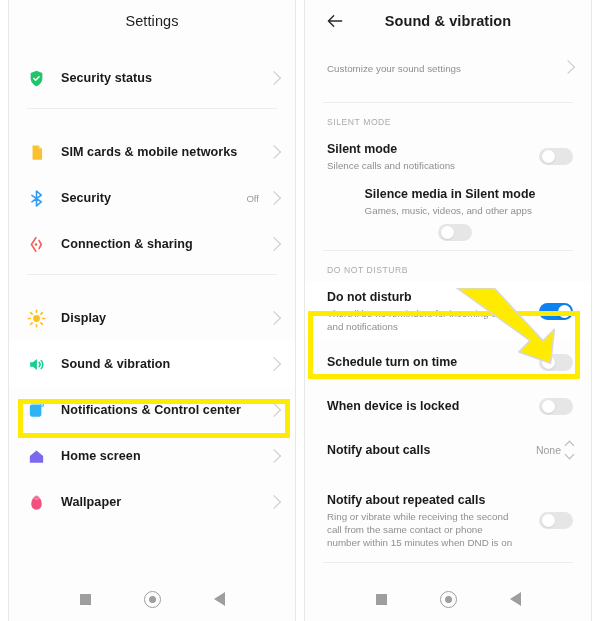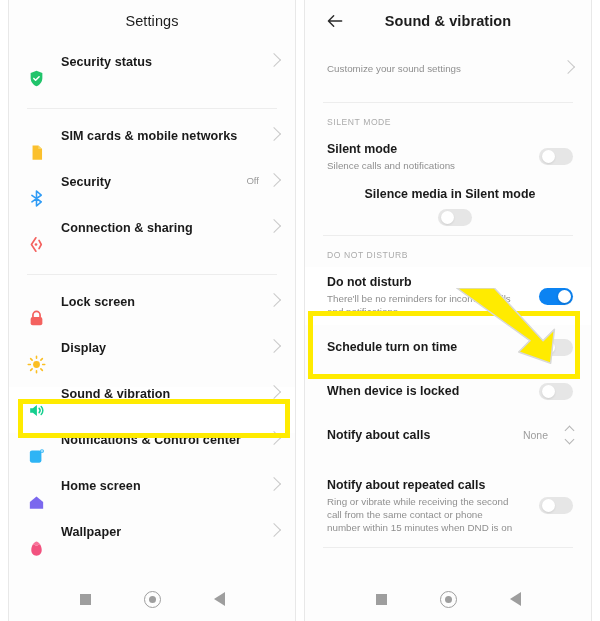--- a/index.html
+++ b/index.html
@@ -31,21 +31,21 @@
     font-size:14.5px;color:#1d1d1d;font-weight:400;letter-spacing:.1px;
   }
   .hdr-title.bold{font-weight:600;font-size:14.5px;}
   .back-arrow{
     position:absolute;left:20px;top:50%;transform:translateY(-50%);
     width:20px;height:20px;cursor:pointer;
   }
 
   
   .row{
-    display:flex;
+    display:flex;align-items:center;
     padding:0 16px 0 18px;
     min-height:46px;box-sizing:border-box;position:relative;
   }
   .row .icon-wrap{
     width:34px;flex:0 0 34px;display:flex;align-items:center;justify-content:flex-start;
   }
   .row .label{
     font-size:12.6px;font-weight:700;color:#1a1a1a;letter-spacing:.05px;
     flex:1 1 auto;
   }
@@ -89,21 +89,21 @@
     background:#e6e6e6;flex:0 0 auto;cursor:pointer;
   }
   .toggle .knob{
     position:absolute;top:2px;left:2.5px;width:13px;height:13px;border-radius:50%;
     background:#ffffff;box-shadow:0 1px 2px rgba(0,0,0,.10);
   }
   .toggle.on{background:#0c83f2;}
   .toggle.on .knob{left:18.5px;box-shadow:0 1px 3px rgba(0,0,0,.18);}
 
   
-  .stepper{display:flex;align-items:center;gap:18px;}
+  .stepper{display:flex;align-items:center;gap:5px;}
   .stepper .sval{font-size:10.5px;color:#9d9d9d;}
   .updown{display:flex;flex-direction:column;align-items:center;gap:2px;}
   .updown .ch{
     width:6px;height:6px;border-left:1.2px solid #b5b5b5;border-top:1.2px solid #b5b5b5;
   }
   .updown .up{transform:rotate(45deg);}
   .updown .dn{transform:rotate(-135deg);}
 
   
   .navbar{
@@ -193,30 +193,20 @@
           <circle cx="11.4" cy="12" r="1.7" fill="#f4625f"></circle>
         </svg>
       </span>
       <span class="label">Connection &amp; sharing</span>
       <span class="chev"></span>
     </div>
 
     <div class="divider"></div>
     <div class="gap"></div>
 
-    <div class="row">
-      <span class="icon-wrap">
-        <svg class="ic" viewBox="0 0 24 24">
-            <path d="M7.5 10V7.6a4.5 4.5 0 1 1 9 0V10" stroke="#f4625f" stroke-width="2.2" fill="none" stroke-linecap="round"></path>
-            <rect x="4.6" y="10" width="14.8" height="10.6" rx="2.6" fill="#f4625f"></rect>
-          </svg>
-      </span>
-      <span class="label">Lock screen</span>
-      <span class="chev"></span>
-    </div>
 
     <div class="row">
       <span class="icon-wrap">
         <svg class="ic" viewBox="0 0 24 24">
           <circle cx="12" cy="12" r="4.3" fill="#fbbf24"></circle>
           <g stroke="#fbbf24" stroke-width="2" stroke-linecap="round">
             <path d="M12 1.6v2.6M12 19.8v2.6M1.6 12h2.6M19.8 12h2.6M4.6 4.6l1.9 1.9M17.5 17.5l1.9 1.9M19.4 4.6l-1.9 1.9M6.5 17.5l-1.9 1.9"></path>
           </g>
         </svg>
       </span>
@@ -310,20 +300,21 @@
       <div class="right-slot">
         <span class="toggle">
             <span class="knob"></span>
           </span>
       </div>
     </div>
 
     <div class="row2" style="min-height:44px;flex-direction:column;">
       <div class="texts">
         <div class="t-title">Silence media in Silent mode</div>
+        <div class="t-sub">Games, music, videos, and other apps</div>
       </div>
       <div class="right-slot">
         <span class="toggle">
             <span class="knob"></span>
           </span>
       </div>
     </div>
 
     <div class="divider" style="margin:9px 18px 0 18px;"></div>
 

